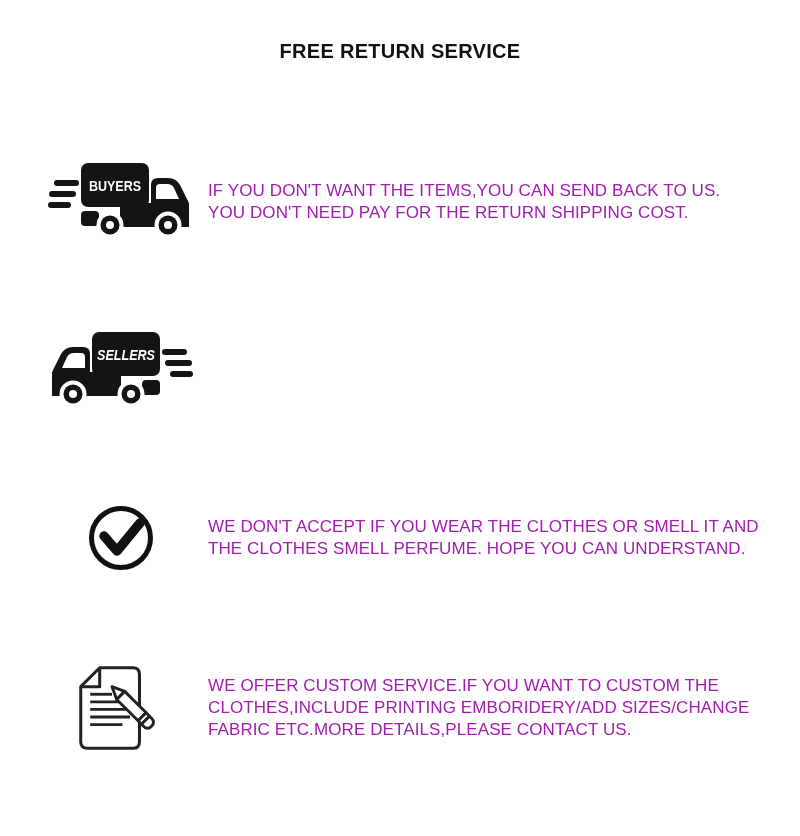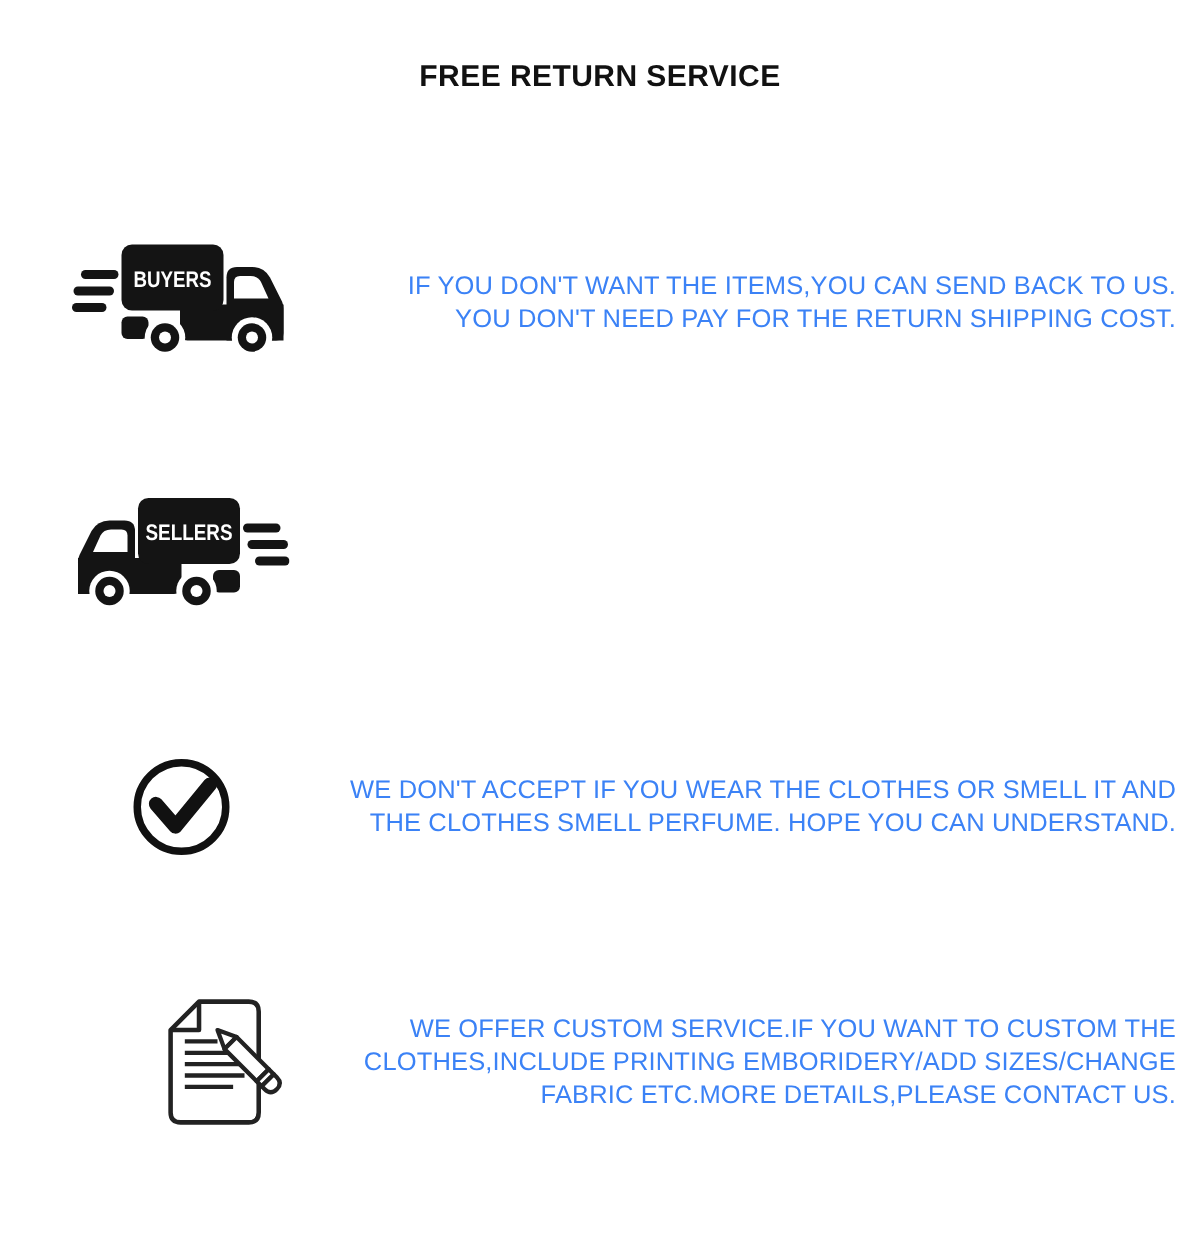--- a/index.html
+++ b/index.html
@@ -18,41 +18,40 @@
     line-height: 24px;
     font-weight: bold;
     color: #111111;
     letter-spacing: 0.3px;
   }
   .row {
     display: flex;
     align-items: center;
   }
   .row-1 { margin-top: 96px; }
-  .row-2 { margin-top: 84px; }
+  .row-2 { margin-top: 84px; font-style: italic; }
   .row-3 { margin-top: 92px; }
-  .row-4 { margin-top: 87px; margin-left: 33px; }
+  .row-4 { margin-top: 87px; }
   .icon-col {
     width: 175px;
     margin-left: 33px;
     flex-shrink: 0;
     display: flex;
     justify-content: center;
     align-items: center;
   }
   .section-text {
     flex: 1;
     margin: 0;
     padding-right: 16px;
     font-size: 17px;
     line-height: 22px;
-    color: #3b82f6;
+    color: #a21caf;
     white-space: pre-line;
     letter-spacing: 0.1px;
-    text-align: right;
   }
   svg { display: block; }
   .truck-label {
     font-family: "Liberation Sans", sans-serif;
     font-weight: bold;
   }
 </style>
 </head>
 <body>
 

